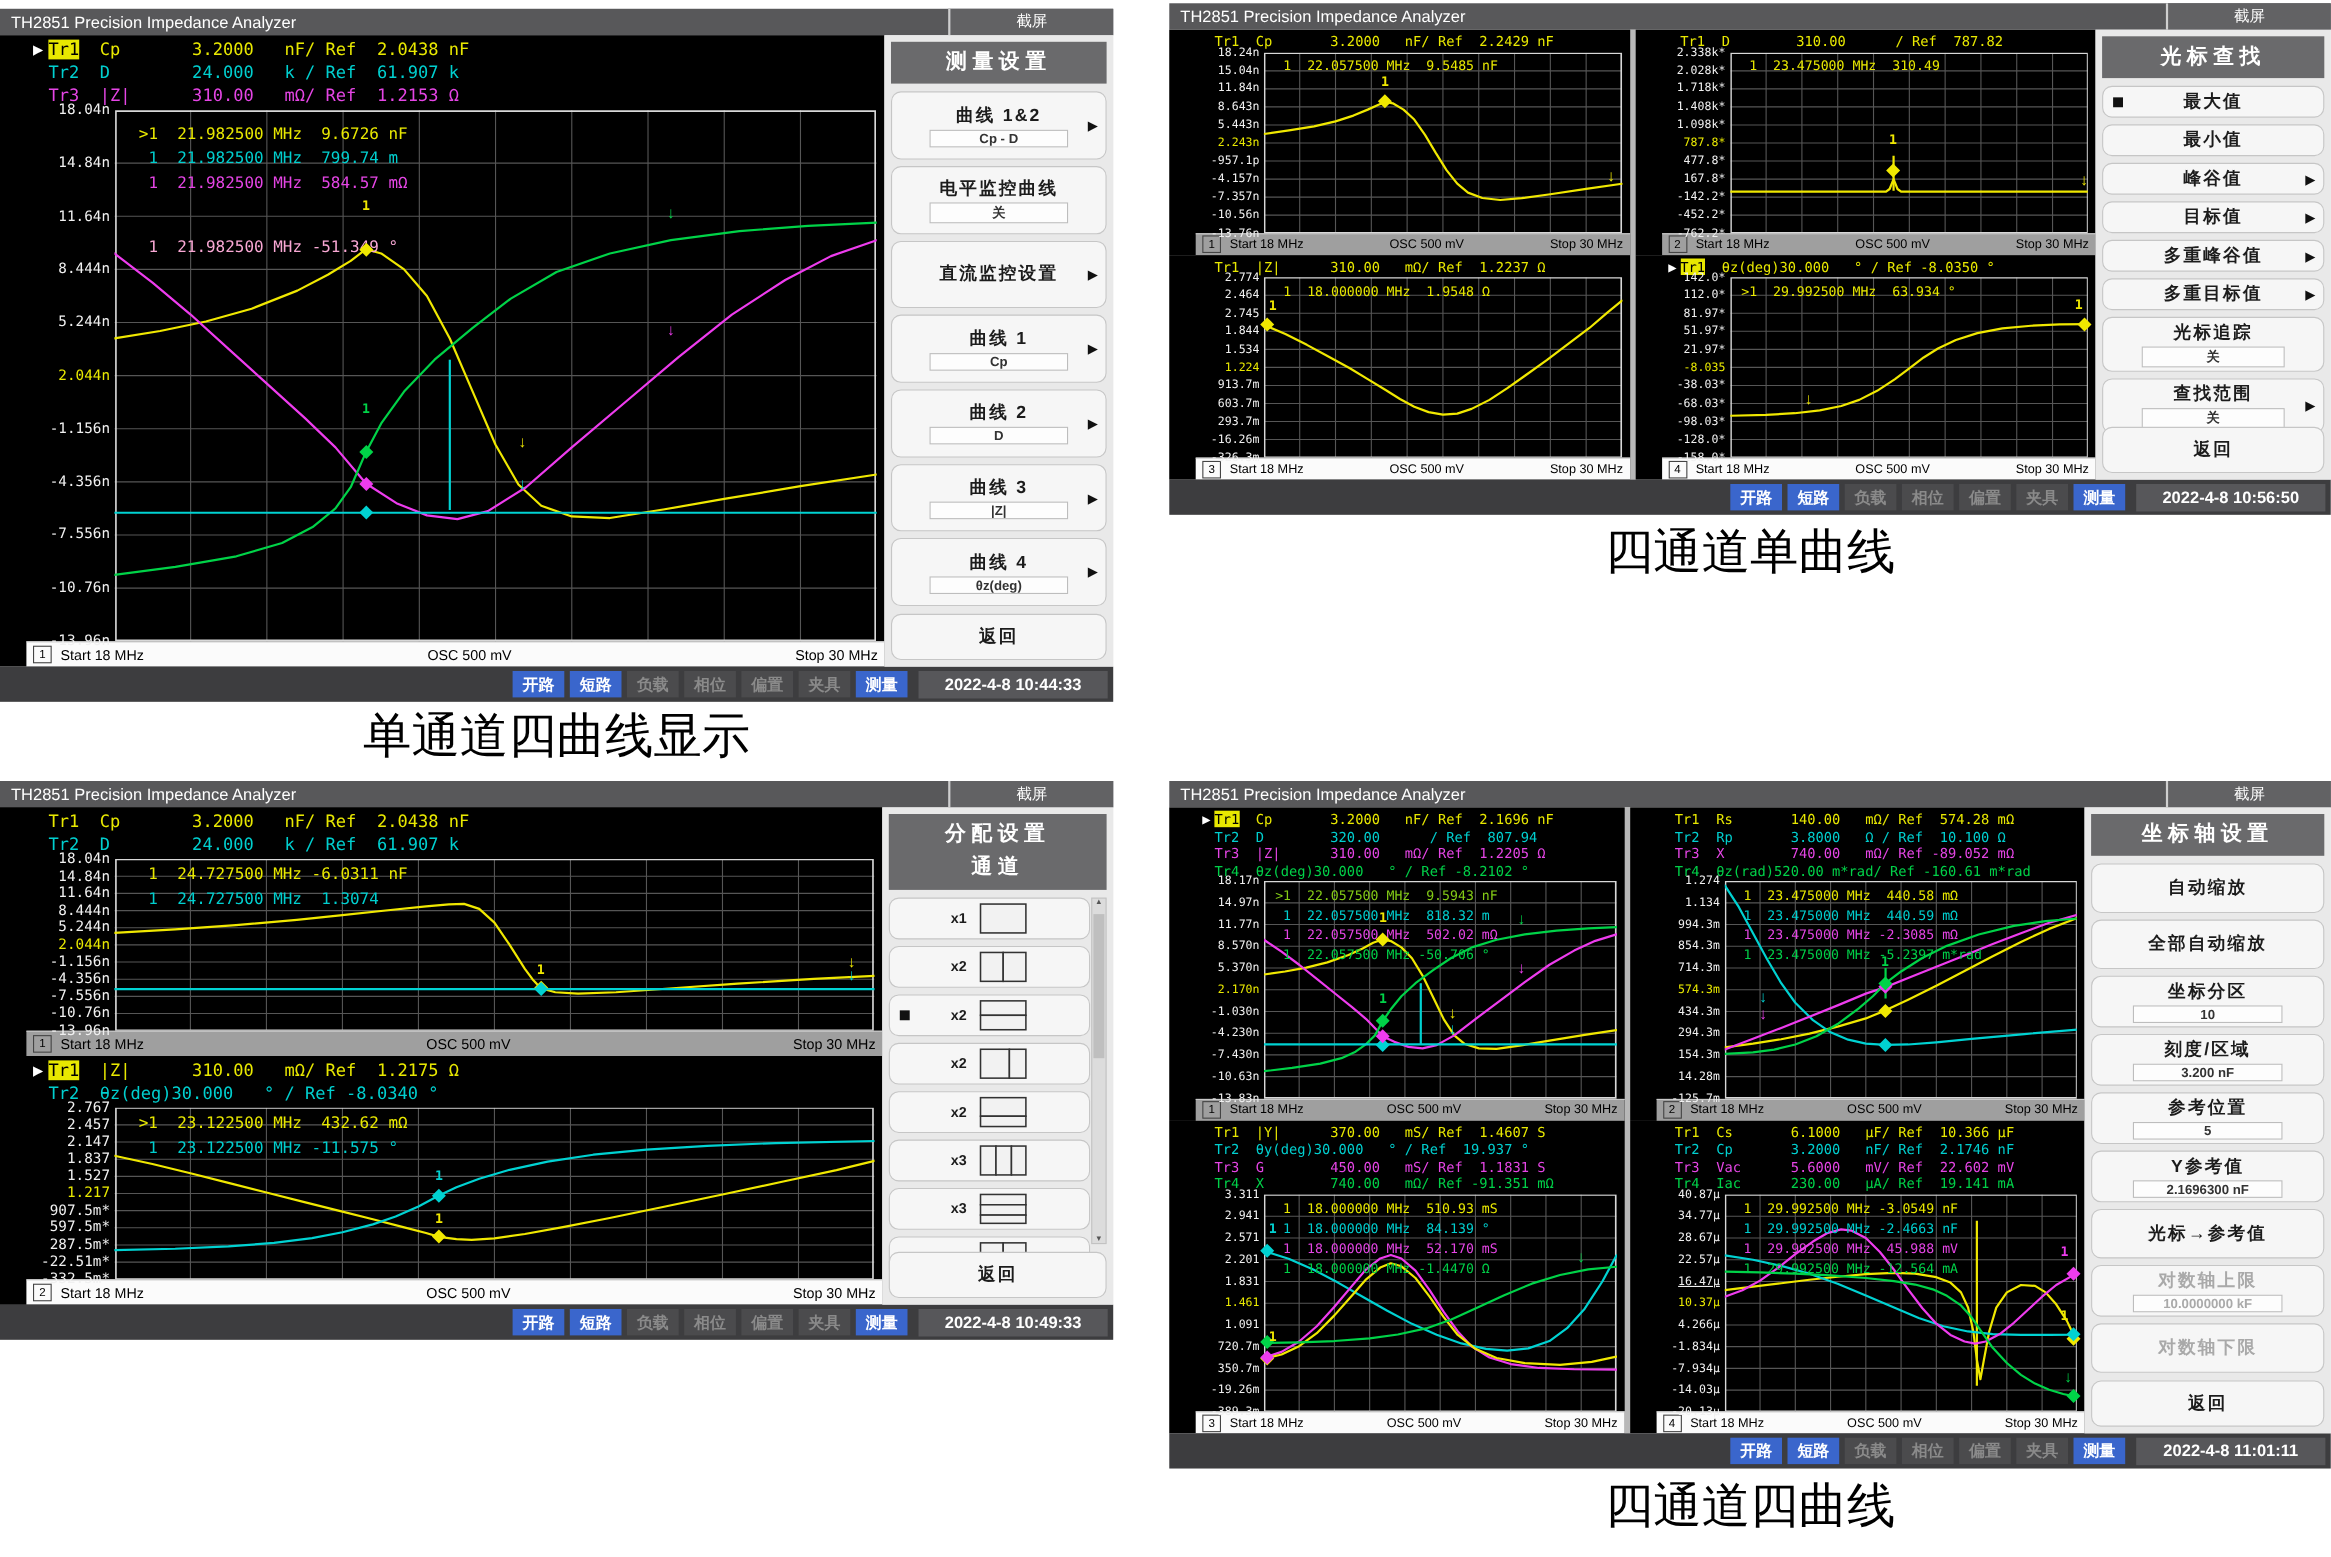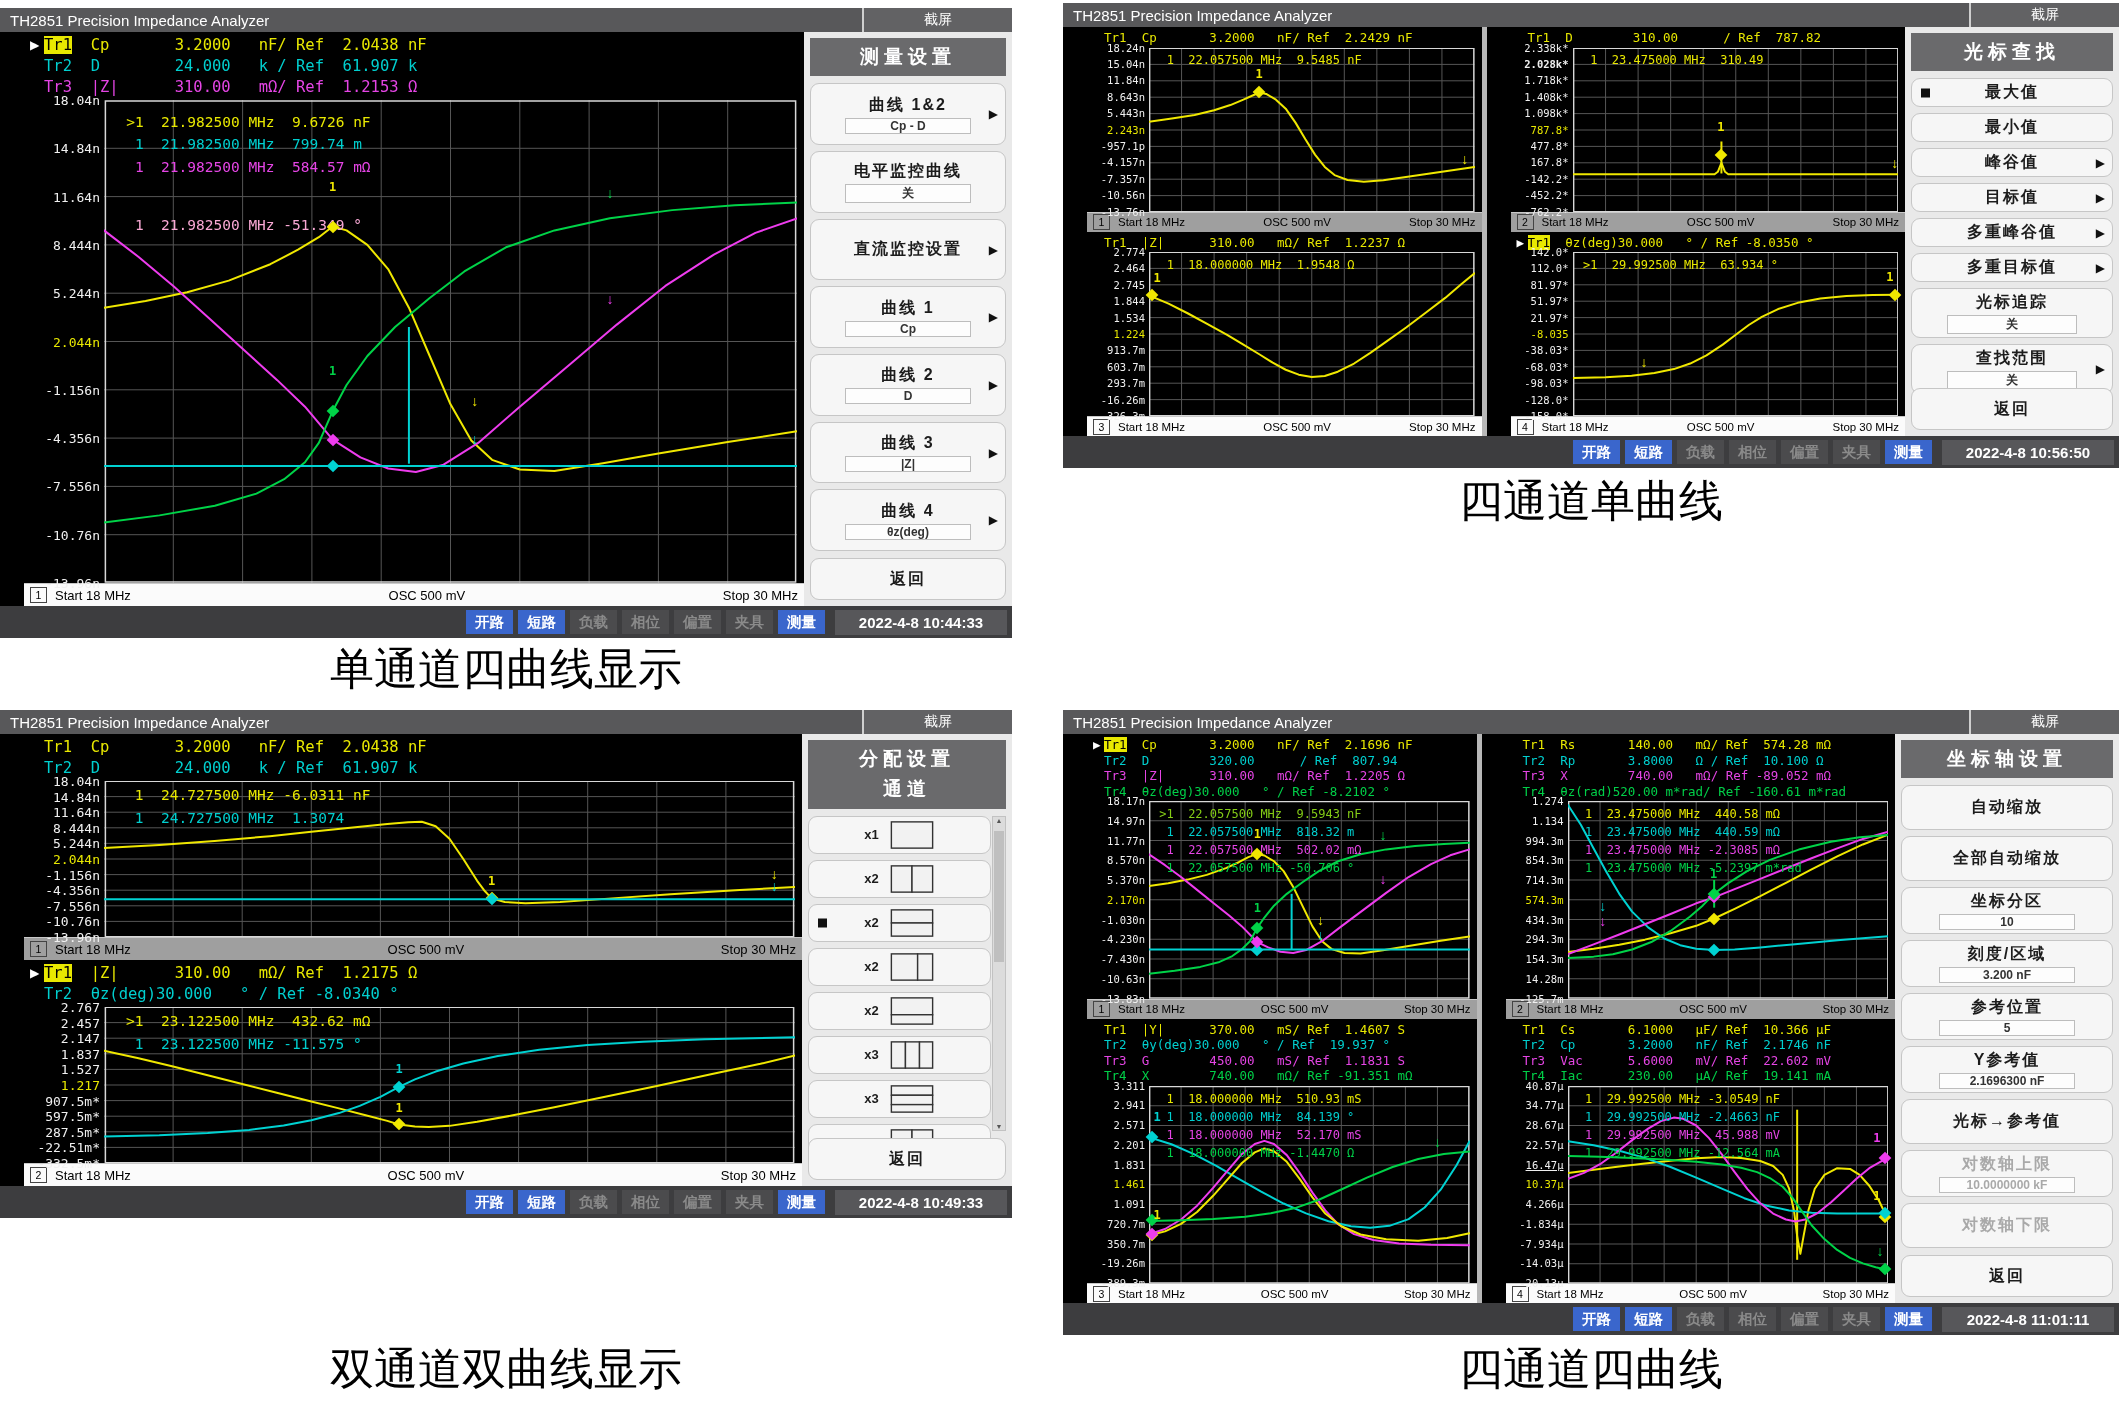--- a/index.html
+++ b/index.html
@@ -284,21 +284,21 @@
               <span class="sright">Stop 30 MHz</span>
             </div>
           </div>
           <div class="cell small">
             <div class="thead">
               <span class="tline"><span class="tarrow"> </span><span class="tname" style="color: rgb(232, 232, 0);">Tr1</span><span class="trest" style="color: rgb(232, 232, 0);">  D        310.00      / Ref  787.82</span></span>
             </div>
             <div class="chartrow">
               <div class="gutter">
                 <span class="ytick" style="top: 0%;">2.338k*</span>
-                <span class="ytick" style="top: 10%; font-weight: bold;">2.028k*</span>
+                <span class="ytick" style="top: 10%;">2.028k*</span>
                 <span class="ytick" style="top: 20%;">1.718k*</span>
                 <span class="ytick" style="top: 30%;">1.408k*</span>
                 <span class="ytick" style="top: 40%;">1.098k*</span>
                 <span class="ytick" style="top: 50%; color: rgb(232, 232, 0);">787.8*</span>
                 <span class="ytick" style="top: 60%;">477.8*</span>
                 <span class="ytick" style="top: 70%;">167.8*</span>
                 <span class="ytick" style="top: 80%;">-142.2*</span>
                 <span class="ytick" style="top: 90%;">-452.2*</span>
                 <span class="ytick" style="top: 100%;">-762.2*</span>
               </div>
@@ -721,21 +721,20 @@
         <div class="sbtn on">开路</div>
         <div class="sbtn on">短路</div>
         <div class="sbtn off">负载</div>
         <div class="sbtn off">相位</div>
         <div class="sbtn off">偏置</div>
         <div class="sbtn off">夹具</div>
         <div class="sbtn on">测量</div>
         <div class="stime">2022-4-8 10:49:33</div>
       </div>
     </div>
-    <div class="caption" style="left: 0px; top: 1340px; width: 1012px;">双通道双曲线显示</div>
     <div class="panel p-narrow" style="left: 1063px; top: 710px; width: 1056px; height: 625px;">
       <div class="titlebar">
         <span class="ttitle">TH2851 Precision Impedance Analyzer</span>
         <span class="tsnap">截屏</span>
       </div>
       <div class="pbody">
         <div class="screen grid small">
           <div class="cell small">
             <div class="thead">
               <span class="tline"><span class="tarrow">▶</span><span class="tname sel" style="color: rgb(232, 232, 0);">Tr1</span><span class="trest" style="color: rgb(232, 232, 0);">  Cp       3.2000   nF/ Ref  2.1696 nF</span></span>

